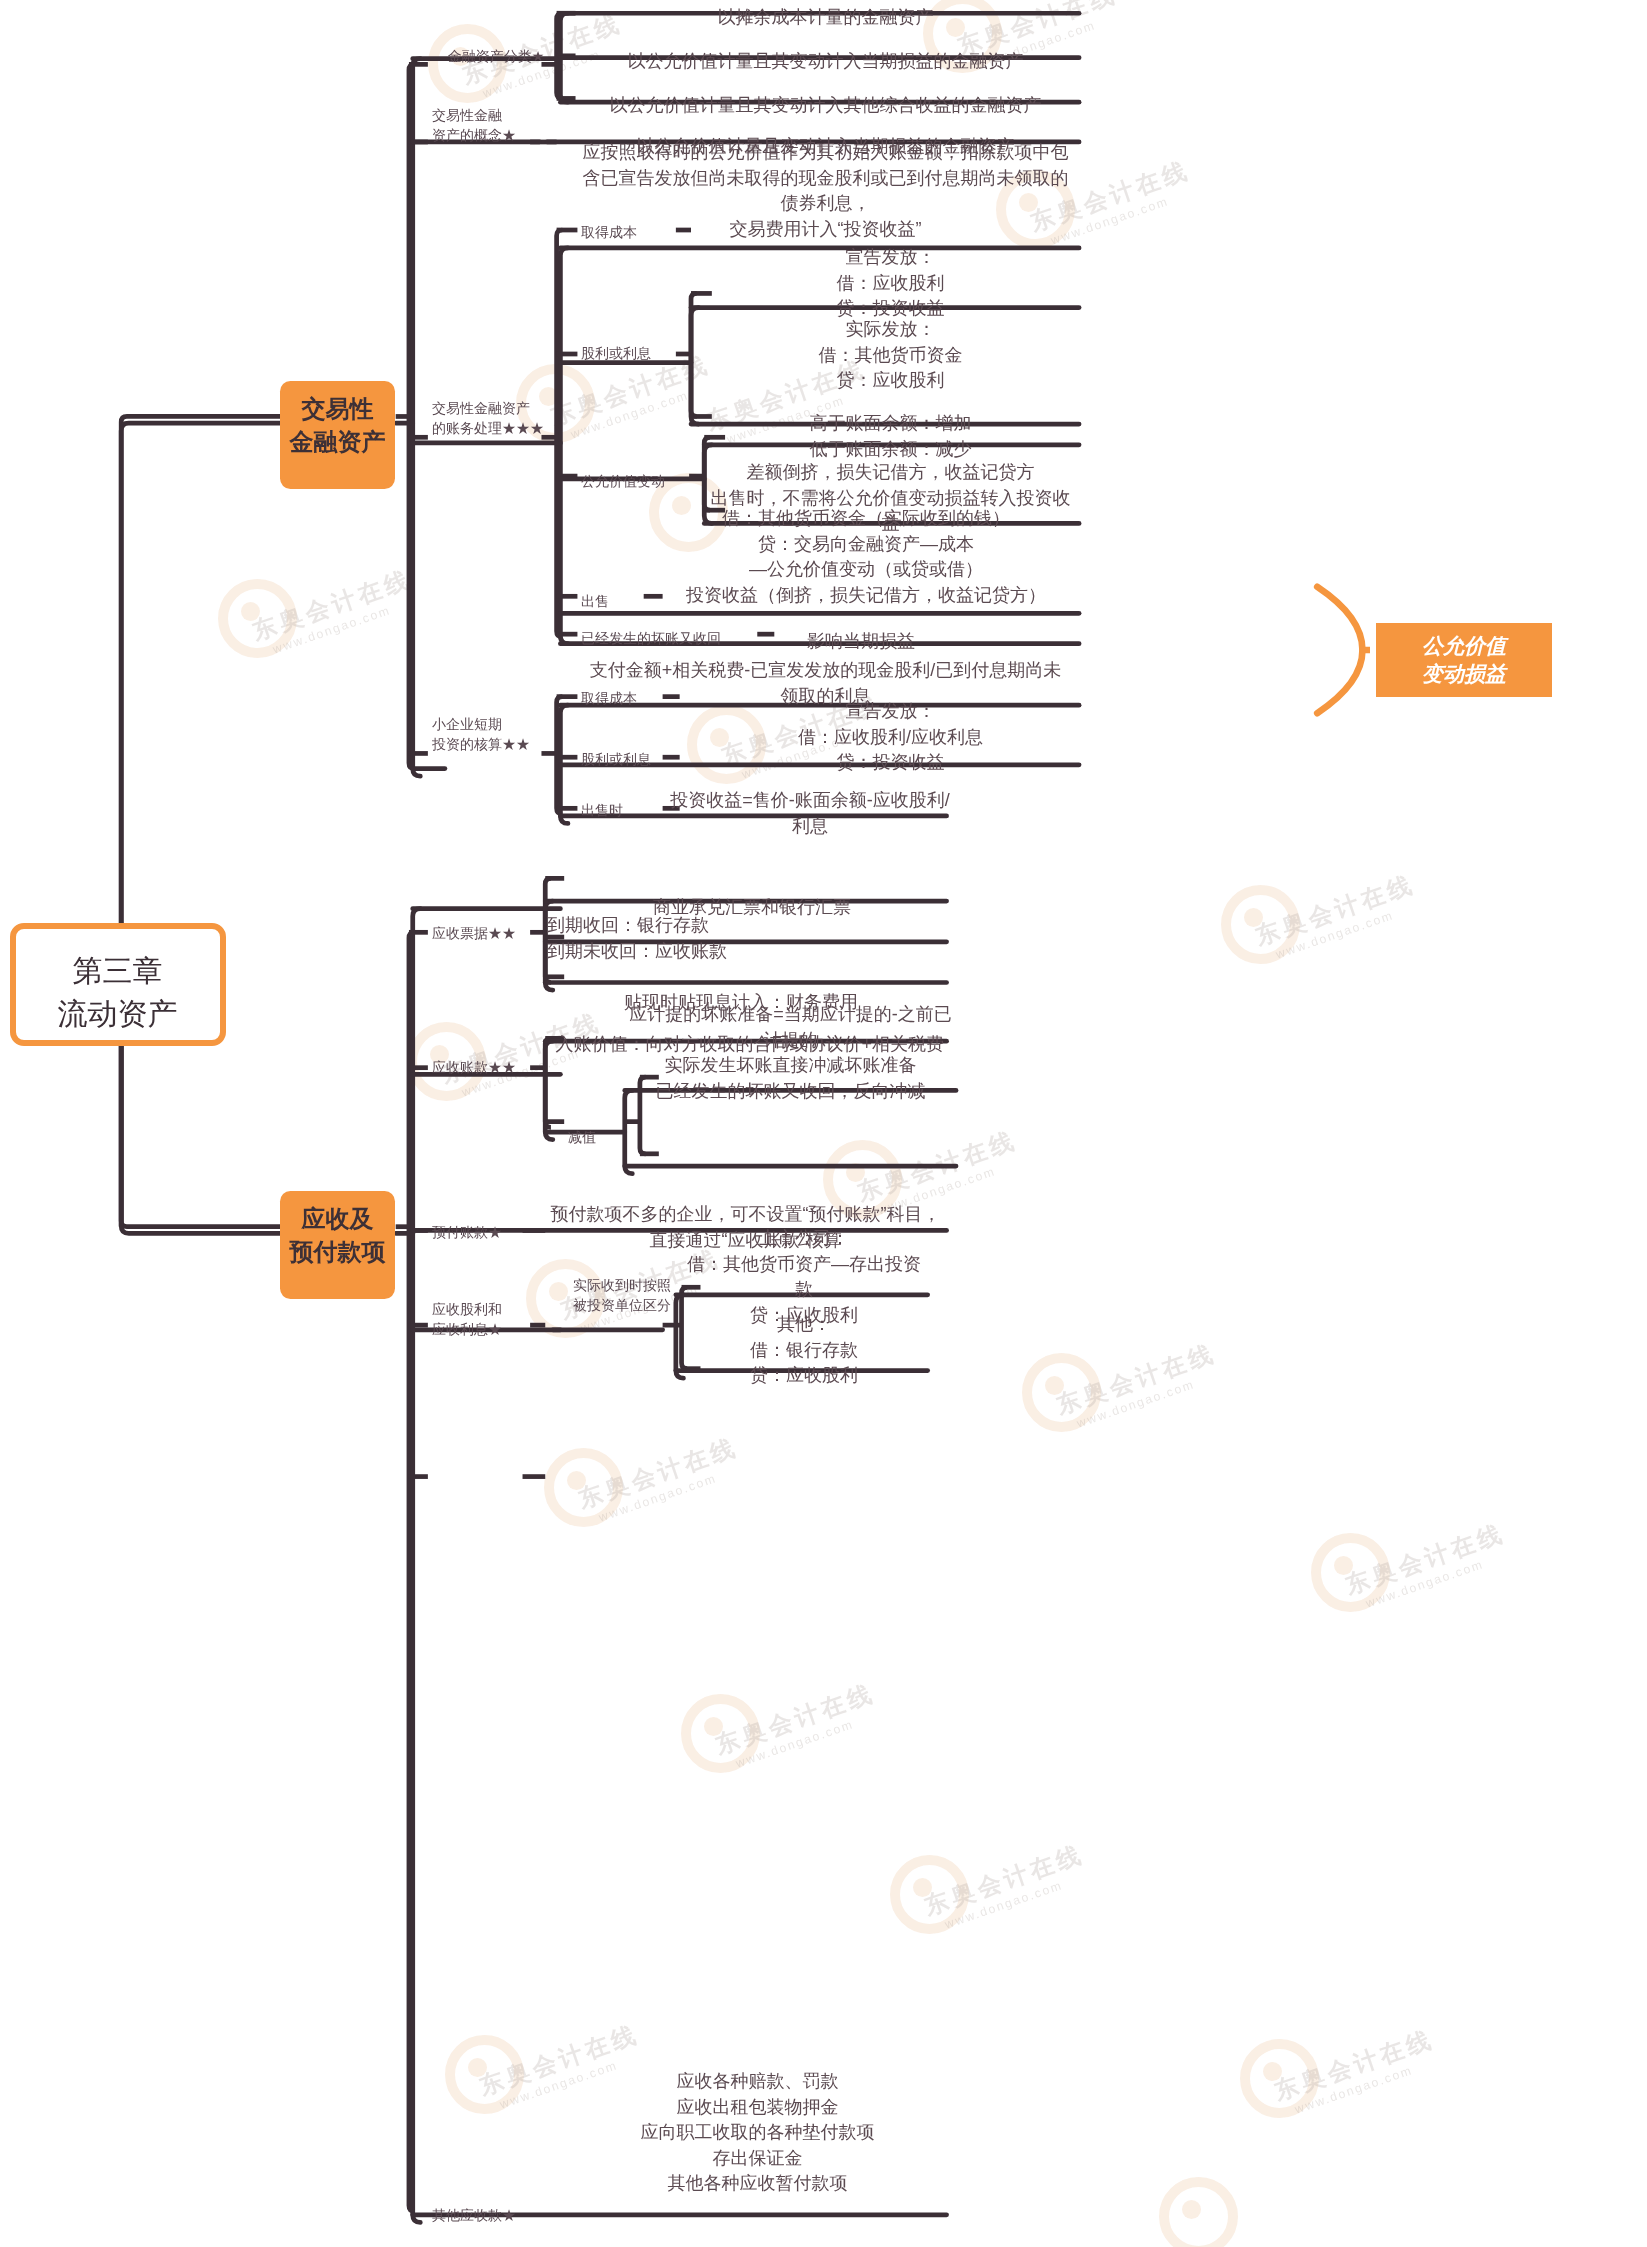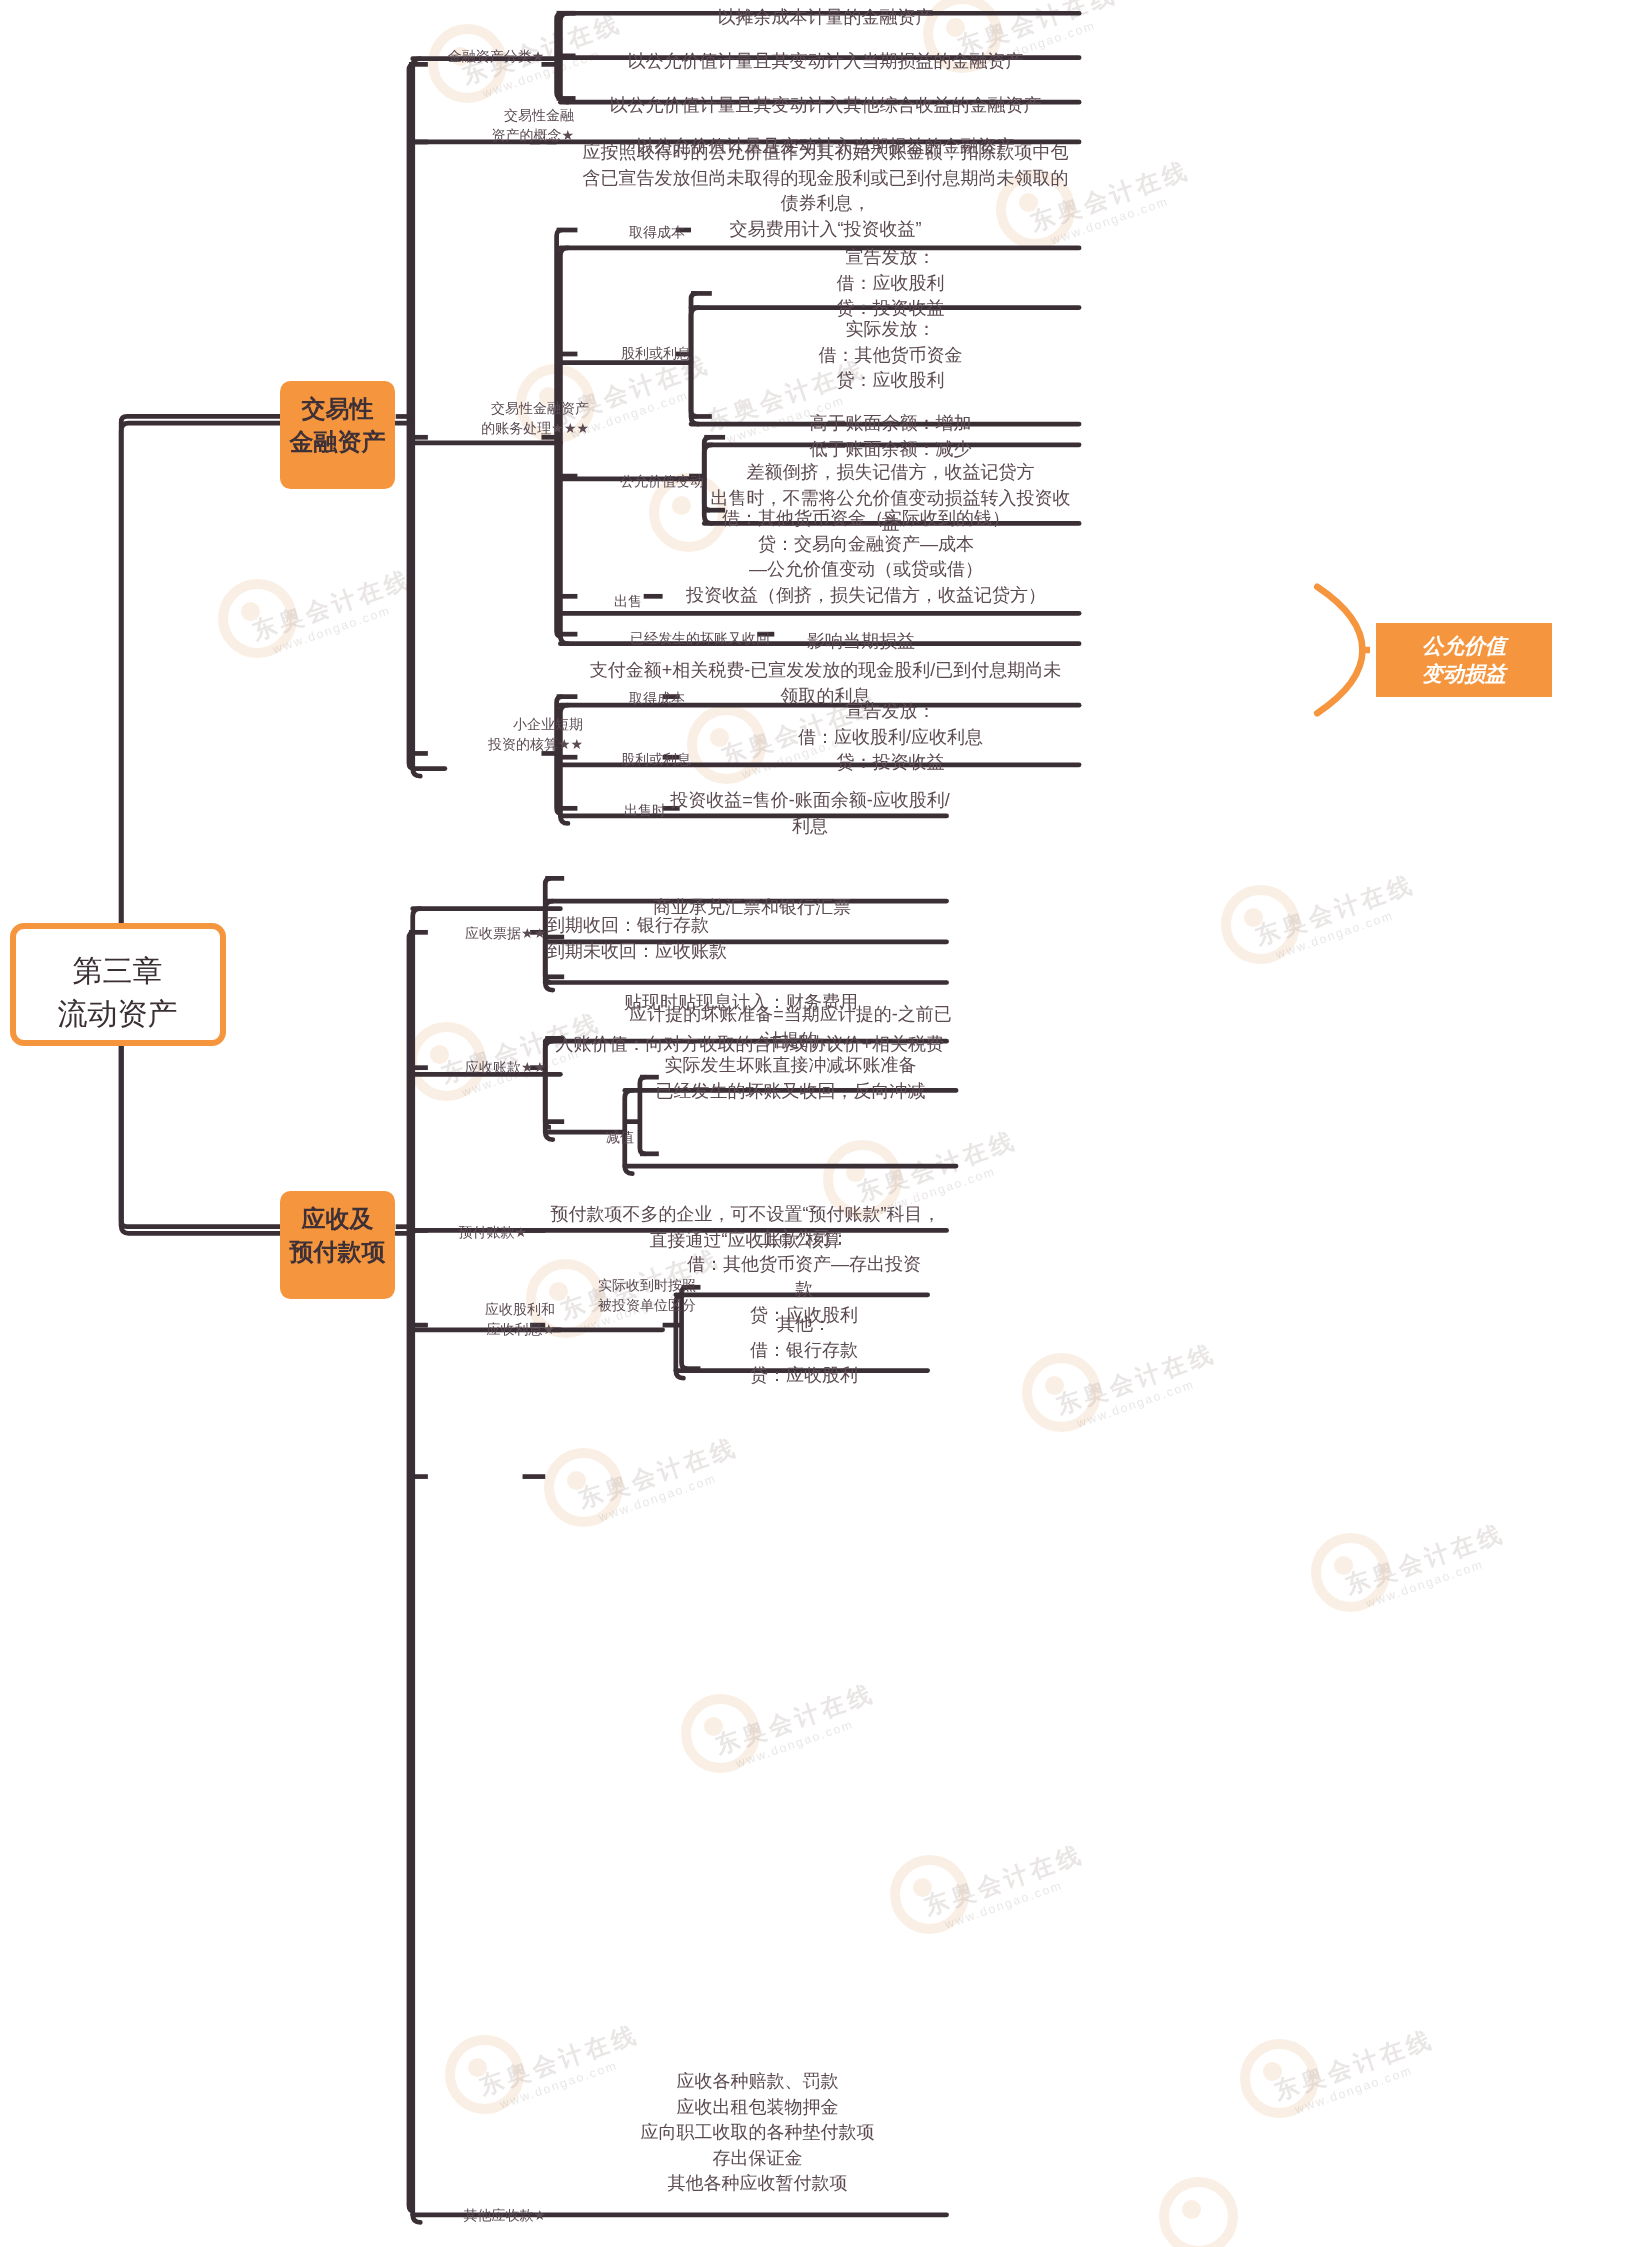--- a/index.html
+++ b/index.html
@@ -40,21 +40,21 @@
   #wires{position:absolute;left:0;top:0;width:1648px;height:2248px;}
   
   .node{
     position:absolute;
     color:#4b3b44;
     line-height:1.42;
     white-space:pre-line;
     z-index:3;
   }
   .node.c{text-align:center;}
-  .node.l{text-align:right;}
+  .node.l{text-align:left;font-family:Liberation Serif, serif;}
   .n-lv1{
     background:#f5963f;
     border-radius:10.4px;
     color:#3d3036;
     font-size:24px;
     font-weight:bold;
     text-align:center;
     padding:12.3px 0;
     line-height:1.35;
   }

